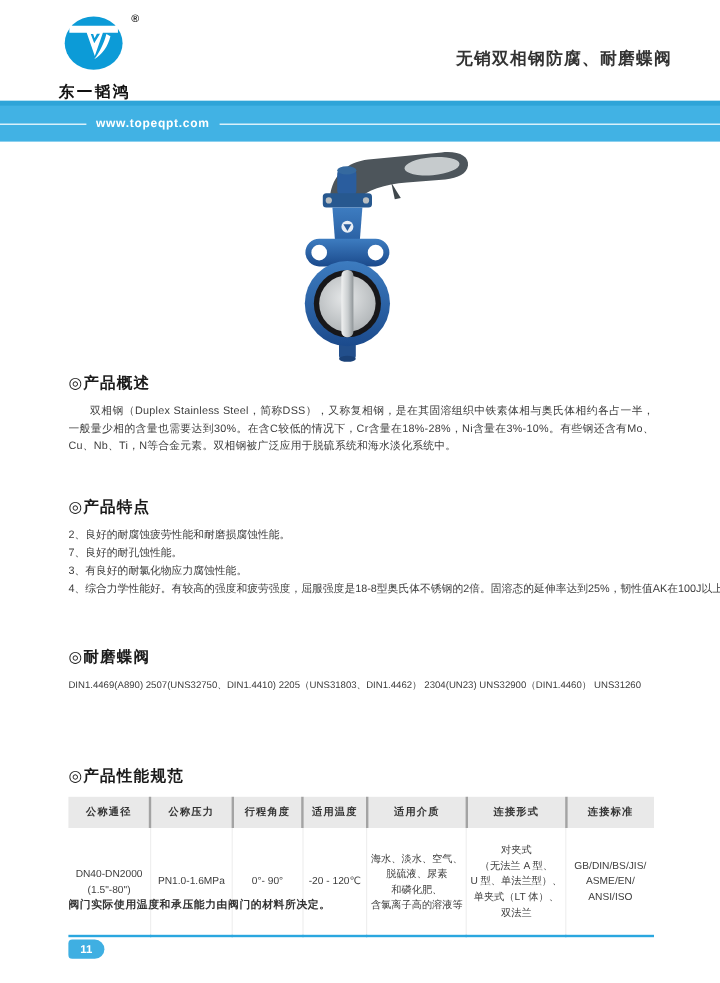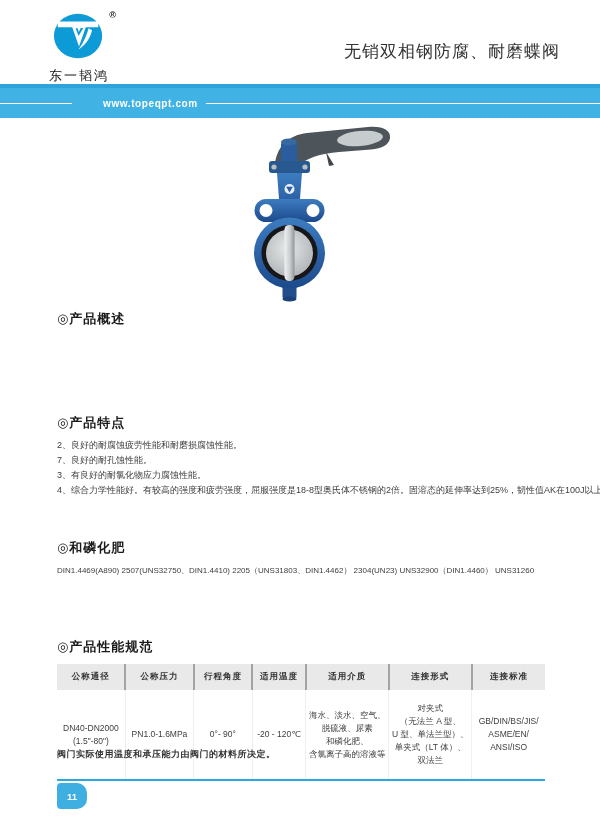--- a/index.html
+++ b/index.html
@@ -4,34 +4,34 @@
 <style>
   html,body{margin:0;padding:0;}
   body{
     width:600px;height:819px;position:relative;background:#ffffff;
     font-family:"Liberation Sans","DejaVu Sans",sans-serif;
     color:#333;overflow:hidden;
   }
   
   .logo-block{position:absolute;left:36px;top:8px;width:86px;text-align:center;}
   .logo-block .reg{position:absolute;right:6px;top:2px;font-size:9px;color:#222;font-weight:bold;}
-  .brand-name{font-size:13px;font-weight:normal;color:#111;letter-spacing:2px;margin-top:1px;white-space:nowrap;}
+  .brand-name{font-size:13px;font-weight:bold;color:#111;letter-spacing:2px;margin-top:1px;white-space:nowrap;}
   .page-title{
-    position:absolute;right:40px;top:40px;font-size:17px;font-weight:normal;
+    position:absolute;right:40px;top:40px;font-size:14px;font-weight:bold;
     color:#333;letter-spacing:1px;white-space:nowrap;
   }
   
   .band{
     position:absolute;left:0;top:84px;width:600px;height:30px;
     background:#41B2E4;border-top:4px solid #2EA4D8;
     display:flex;align-items:center;
   }
   .band::before{content:"";width:72px;height:1px;background:#fff;}
   .band::after{content:"";flex:1;height:1px;background:#fff;}
-  .band .site{padding:0 8px;font-size:10px;font-weight:bold;color:#fff;letter-spacing:0.6px;margin-left:23px;}
+  .band .site{padding:0 8px;font-size:10px;font-weight:bold;color:#fff;letter-spacing:0.6px;}
   
   .valve-wrap{position:absolute;left:233px;top:122px;width:170px;height:185px;}
   
   .section{position:absolute;left:57px;right:30px;}
   .sec-heading{font-size:13px;font-weight:bold;color:#1b1b1b;letter-spacing:1px;}
   .sec-overview{top:310px;right:55px;}
   .sec-overview p{
     margin:7px 0 0 0;font-size:9px;line-height:14.5px;color:#3d3d3d;
     text-align:justify;text-indent:2em;letter-spacing:0.2px;
   }
@@ -49,21 +49,21 @@
   }
   table.spec th:first-child{border-left:none;}
   table.spec td{
     font-size:8.5px;color:#3d3d3d;text-align:center;padding:12px 2px;
     line-height:13px;white-space:pre-line;border-left:1px solid #efefef;
   }
   table.spec td:first-child{border-left:none;}
   .note{position:absolute;left:57px;top:748px;font-size:9px;font-weight:bold;color:#333;letter-spacing:0.5px;}
   
   .page-badge{
-    position:absolute;left:57px;top:783px;width:30px;height:26px;
+    position:absolute;left:57px;top:783px;width:30px;height:16px;
     background:#3FAFE2;color:#fff;font-size:9.5px;font-weight:bold;
     border-radius:4px 10px 10px 4px;display:flex;align-items:center;justify-content:center;
   }
 </style>
 </head>
 <body>
 
 <div class="logo-block">
   <svg width="58" height="54" viewBox="0 0 60 56">
     <ellipse cx="29" cy="29" rx="25" ry="23" fill="#0C9BD7"></ellipse>
@@ -124,34 +124,35 @@
 
     <circle cx="56.5" cy="131" r="35.5" fill="url(#bodyG)"></circle>
     <circle cx="56.5" cy="131" r="28" fill="#17171A"></circle>
     <circle cx="56.5" cy="131" r="23.5" fill="url(#discG)"></circle>
     <rect x="51.5" y="103" width="10" height="56" rx="4.5" fill="url(#stemG)"></rect>
   </svg>
 </div>
 
 <div class="section sec-overview">
   <div class="sec-heading">◎产品概述</div>
+  <p>双相钢（Duplex Stainless Steel，简称DSS），又称复相钢，是在其固溶组织中铁素体相与奥氏体相约各占一半，一般量少相的含量也需要达到30%。在含C较低的情况下，Cr含量在18%-28%，Ni含量在3%-10%。有些钢还含有Mo、Cu、Nb、Ti，N等合金元素。双相钢被广泛应用于脱硫系统和海水淡化系统中。</p>
 </div>
 
 <div class="section sec-features">
   <div class="sec-heading">◎产品特点</div>
   <div class="list">
     <div class="feature-line">2、良好的耐腐蚀疲劳性能和耐磨损腐蚀性能。</div>
     <div class="feature-line">7、良好的耐孔蚀性能。</div>
     <div class="feature-line">3、有良好的耐氯化物应力腐蚀性能。</div>
     <div class="feature-line">4、综合力学性能好。有较高的强度和疲劳强度，屈服强度是18-8型奥氏体不锈钢的2倍。固溶态的延伸率达到25%，韧性值AK在100J以上。</div>
   </div>
 </div>
 
 <div class="section sec-grades">
-  <div class="sec-heading">◎和磷化肥</div>
+  <div class="sec-heading">◎耐磨蝶阀</div>
   <div class="grades-line">DIN1.4469(A890) 2507(UNS32750、DIN1.4410) 2205（UNS31803、DIN1.4462） 2304(UN23) UNS32900（DIN1.4460） UNS31260</div>
 </div>
 
 <div class="section sec-specs">
   <div class="sec-heading">◎产品性能规范</div>
   <table class="spec">
     <colgroup>
       <col style="width:14%">
         <col style="width:14%">
         <col style="width:12%">

